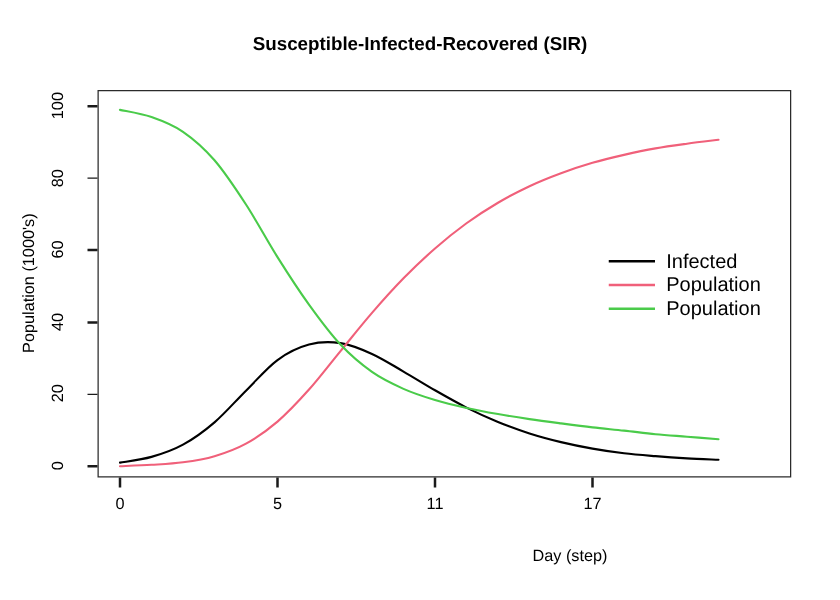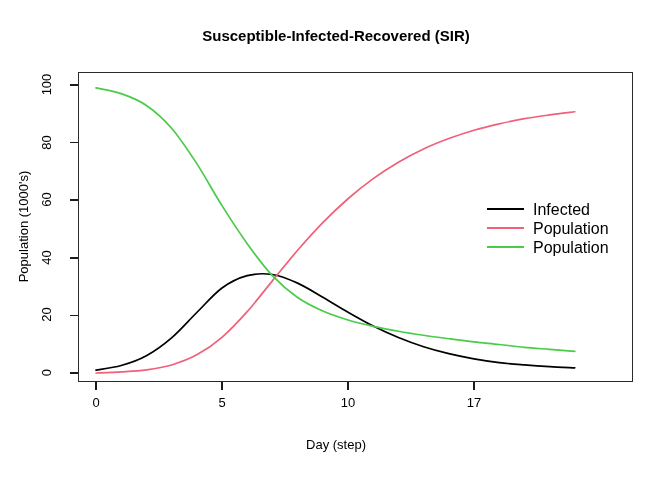--- a/index.html
+++ b/index.html
@@ -20,21 +20,21 @@
   .ytick{position:absolute;width:8px;height:1.6px;background:#1a1a1a;left:70px;}
   .ytick-label{position:absolute;font-size:13px;color:#000;
      transform:rotate(-90deg);transform-origin:center center;
      width:34px;text-align:center;}
   .xtick{position:absolute;width:1.6px;height:8px;background:#1a1a1a;top:382px;}
   .xtick-label{position:absolute;font-size:13px;color:#000;width:40px;text-align:center;}
 
   #ylab{position:absolute;font-size:13px;color:#000;
      transform:rotate(-90deg);transform-origin:center center;
      width:200px;text-align:center;left:-77px;top:219px;}
-  #xlab{position:absolute;font-size:13px;color:#000;width:300px;text-align:center;
+  #xlab{position:absolute;font-size:13px;color:#000;width:300px;text-align:right;
      left:186px;top:437px;}
 
   
   #legend{position:absolute;left:487px;top:200px;}
   .legend-row{position:relative;height:19px;}
   .legend-line{position:absolute;left:0;top:8px;width:37px;height:2.4px;}
   .legend-label{position:absolute;left:46px;top:0px;font-size:16px;color:#000;
      white-space:nowrap;line-height:19px;}
 </style>
 </head>
@@ -65,21 +65,21 @@
       <div class="ytick-label" style="left: 29px; top: 134.6px;">80</div>
       <div class="ytick" style="top: 84.2px;"></div>
       <div class="ytick-label" style="left: 29px; top: 77px;">100</div>
     </div>
   <div id="x-axis">
       <div class="xtick" style="left: 95.2px;"></div>
       <div class="xtick-label" style="left: 76px; top: 395px;">0</div>
       <div class="xtick" style="left: 221.2px;"></div>
       <div class="xtick-label" style="left: 202px; top: 395px;">5</div>
       <div class="xtick" style="left: 347.2px;"></div>
-      <div class="xtick-label" style="left: 328px; top: 395px;">10</div>
+      <div class="xtick-label" style="left: 328px; top: 395px;">11</div>
       <div class="xtick" style="left: 473.2px;"></div>
       <div class="xtick-label" style="left: 454px; top: 395px;">17</div>
     </div>
 
   <div id="ylab">Population (1000's)</div>
   <div id="xlab">Day (step)</div>
 
   <div id="legend">
       <div class="legend-row">
         <div class="legend-line" style="background: rgb(0, 0, 0);"></div>

